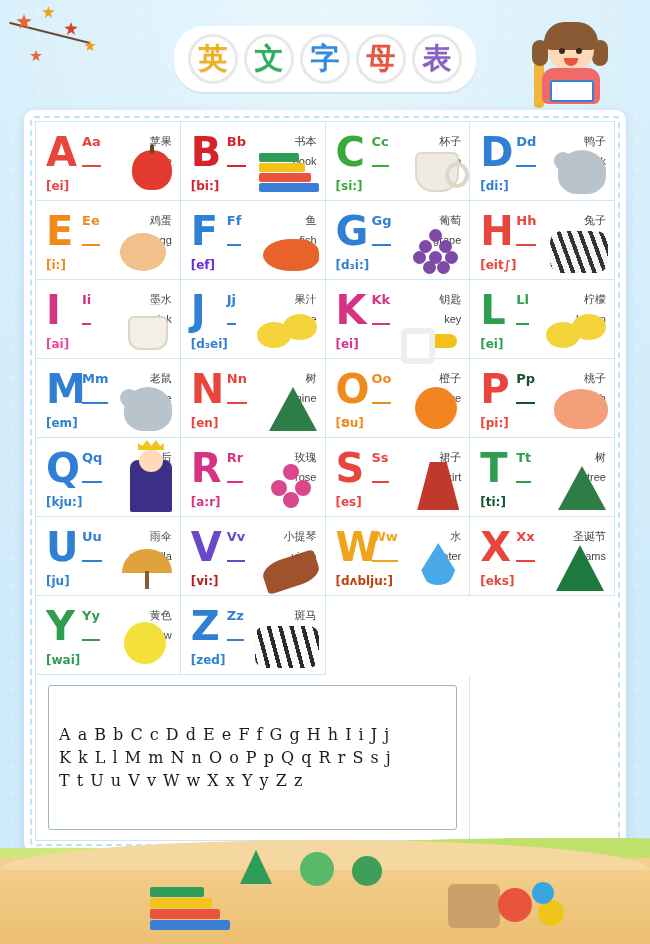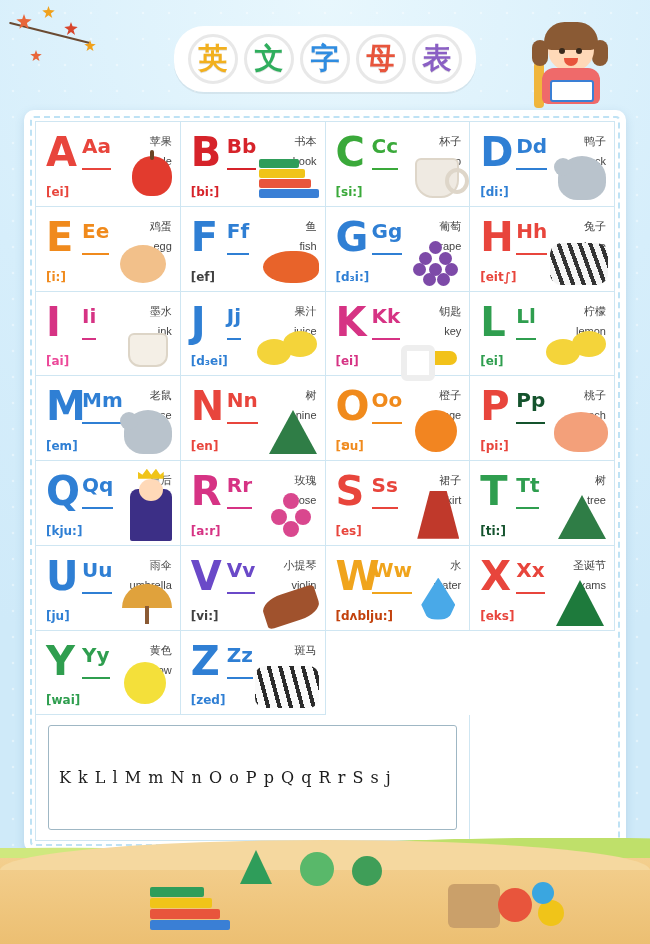--- a/index.html
+++ b/index.html
@@ -101,23 +101,23 @@
     min-height: 0;
   }
   .big {
     font-family: "DejaVu Sans", sans-serif;
     font-size: 40px; font-weight: bold; line-height: 1;
     position: absolute; left: 10px; top: 10px;
   }
   .pair {
     position: absolute; left: 46px; top: 12px;
     font-family: "DejaVu Sans", sans-serif;
-    font-size: 20px; font-weight: bold;
+    font-size: 13px; font-weight: bold;
     border-bottom: 2px solid currentColor;
-    padding-bottom: 10px;
+    padding-bottom: 16px;
   }
   .phon {
     position: absolute; left: 10px; bottom: 7px;
     font-family: "DejaVu Sans", sans-serif;
     font-size: 12px; font-weight: bold;
   }
   .words {
     position: absolute; right: 8px; top: 8px; text-align: right;
     line-height: 1.25;
   }
@@ -275,21 +275,21 @@
           <span class="big" style="color:#f08a1c">E</span>
           <span class="pair" style="color:#f08a1c">Ee</span>
           <span class="words"><span class="zh">鸡蛋</span><br><span class="en">egg</span></span>
           <span class="phon" style="color:#f08a1c">[i:]</span>
           <span class="egg"></span>
         </div>
         <div class="cell">
           <span class="big" style="color:#2f7fd4">F</span>
           <span class="pair" style="color:#2f7fd4">Ff</span>
           <span class="words"><span class="zh">鱼</span><br><span class="en">fish</span></span>
-          <span class="phon" style="color:#404040">[ef]</span>
+          <span class="phon" style="color:#6d28d9">[ef]</span>
           <span class="fish"></span>
         </div>
         <div class="cell">
           <span class="big" style="color:#2f7fd4">G</span>
           <span class="pair" style="color:#2f7fd4">Gg</span>
           <span class="words"><span class="zh">葡萄</span><br><span class="en">grape</span></span>
           <span class="phon" style="color:#2f7fd4">[d₃i:]</span>
           <span class="grape">
             <i style="left:16px;top:0"></i>
             <i style="left:6px;top:11px"></i>
@@ -410,21 +410,21 @@
           <span class="phon" style="color:#2f7fd4">[ju]</span>
           <span class="umbrella">
             <span class="top"></span>
             <span class="st"></span>
           </span>
         </div>
         <div class="cell">
           <span class="big" style="color:#6a49c8">V</span>
           <span class="pair" style="color:#6a49c8">Vv</span>
           <span class="words"><span class="zh">小提琴</span><br><span class="en">violin</span></span>
-          <span class="phon" style="color:#404040">[vi:]</span>
+          <span class="phon" style="color:#b91c1c">[vi:]</span>
           <span class="violin"></span>
         </div>
         <div class="cell">
           <span class="big" style="color:#f0a41c">W</span>
           <span class="pair" style="color:#f0a41c">Ww</span>
           <span class="words"><span class="zh">水</span><br><span class="en">water</span></span>
           <span class="phon" style="color:#c2410c">[dʌblju:]</span>
           <span class="water"></span>
         </div>
         <div class="cell">
@@ -443,21 +443,23 @@
         </div>
         <div class="cell">
           <span class="big" style="color:#2f7fd4">Z</span>
           <span class="pair" style="color:#2f7fd4">Zz</span>
           <span class="words"><span class="zh">斑马</span><br><span class="en">zebra</span></span>
           <span class="phon" style="color:#2f7fd4">[zed]</span>
           <span class="zeb2"></span>
         </div>
         <div class="cell alpha-cell">
           <div class="alpha-box">
+            <div class="alpha-row">A a B b C c D d E e F f G g H h I i J j</div>
             <div class="alpha-row">K k L l M m N n O o P p Q q R r S s  j</div>
+            <div class="alpha-row">T t U u V v W w X x Y y Z z</div>
           </div>
         </div>
       </div>
   </div>
 
 
   <div class="grass"></div>
   <div class="ground"></div>
   <div class="deco-tree"></div>
   <div class="deco-tree2"></div>

